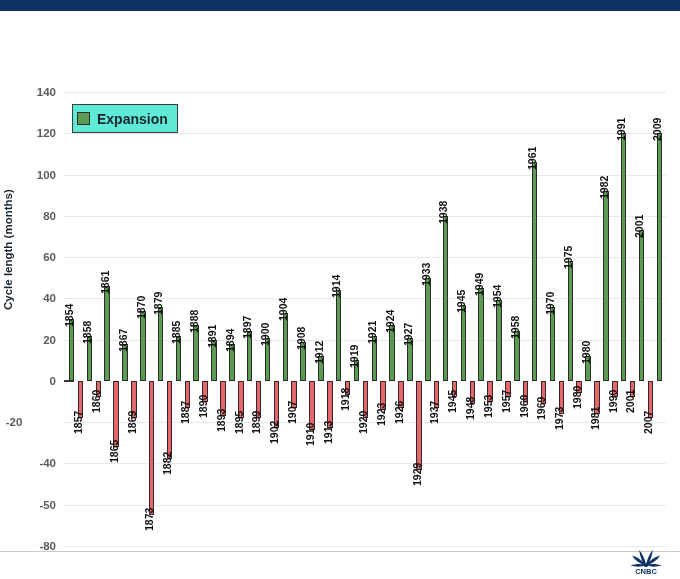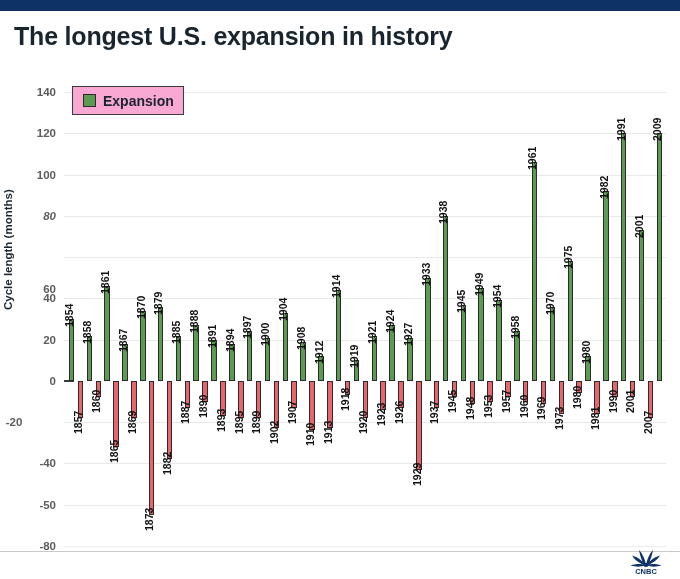--- a/index.html
+++ b/index.html
@@ -44,23 +44,23 @@
 
   .barlab{
     position:absolute;
     font-size:10.5px;font-weight:bold;color:#111111;
     white-space:nowrap;
     transform-origin:left bottom;
     transform:rotate(-90deg);
   }
 
   .legend{
-    position:absolute;left:72px;top:8px;
-    background:#f9a8d4;border:1px solid #3c3c3c;
-    padding:4px 9px 4px 10px;
+    position:absolute;left:72px;top:26px;
+    background:#5eead4;border:1px solid #3c3c3c;
+    padding:4px 9px 4px 4px;
   }
   .legrow{display:flex;align-items:center;height:19px;}
   .swatch{width:13px;height:13px;border:1px solid #2b2b2b;box-sizing:border-box;margin-right:7px;}
   .sw-exp{background:#5b9b52;}
   .sw-rec{background:#e8656a;}
   .legtext{font-size:14px;font-weight:bold;color:#19252e;}
 
   .footrule{position:absolute;left:0;top:551px;width:680px;height:1px;background:#c9c9c9;}
   .source{
     position:absolute;left:6px;top:558px;
@@ -69,35 +69,34 @@
   .cnbc{position:absolute;right:8px;top:548px;width:52px;height:28px;}
   .cnbc svg{display:block;}
 </style>
 </head>
 <body>
 
 <div id="root">
 
   <div class="topbar"></div>
 
-  <div class="title">The longest U.S. expansion in history</div>
 
   <div class="plot">
     <div class="ylab">Cycle length (months)</div>
     <div class="axisarea" id="axisarea">
         <div class="gridline" style="top: 0px;"></div>
         <div class="ytick" style="top: 0px; right: 610px;">140</div>
         <div class="gridline" style="top: 41.2727px;"></div>
         <div class="ytick" style="top: 41.2727px; right: 610px;">120</div>
         <div class="gridline" style="top: 82.5455px;"></div>
         <div class="ytick" style="top: 82.5455px; right: 610px;">100</div>
         <div class="gridline" style="top: 123.818px;"></div>
-        <div class="ytick" style="top: 123.818px; right: 610px; font-style: italic;">80</div>
+        <div class="ytick" style="top: 123.818px; right: 610px;">80</div>
         <div class="gridline" style="top: 165.091px;"></div>
-        <div class="ytick" style="top: 165.091px; right: 610px; margin-top: 32px;">60</div>
+        <div class="ytick" style="top: 165.091px; right: 610px;">60</div>
         <div class="gridline" style="top: 206.364px;"></div>
         <div class="ytick" style="top: 206.364px; right: 610px;">40</div>
         <div class="gridline" style="top: 247.636px;"></div>
         <div class="ytick" style="top: 247.636px; right: 610px;">20</div>
         <div class="ytick" style="top: 288.909px; right: 610px;">0</div>
         <div class="gridline" style="top: 330.182px;"></div>
         <div class="ytick" style="top: 330.182px; right: 632px; text-align: center;">-20</div>
         <div class="gridline" style="top: 371.455px;"></div>
         <div class="ytick" style="top: 371.455px; right: 610px;">-40</div>
         <div class="gridline" style="top: 412.727px;"></div>

